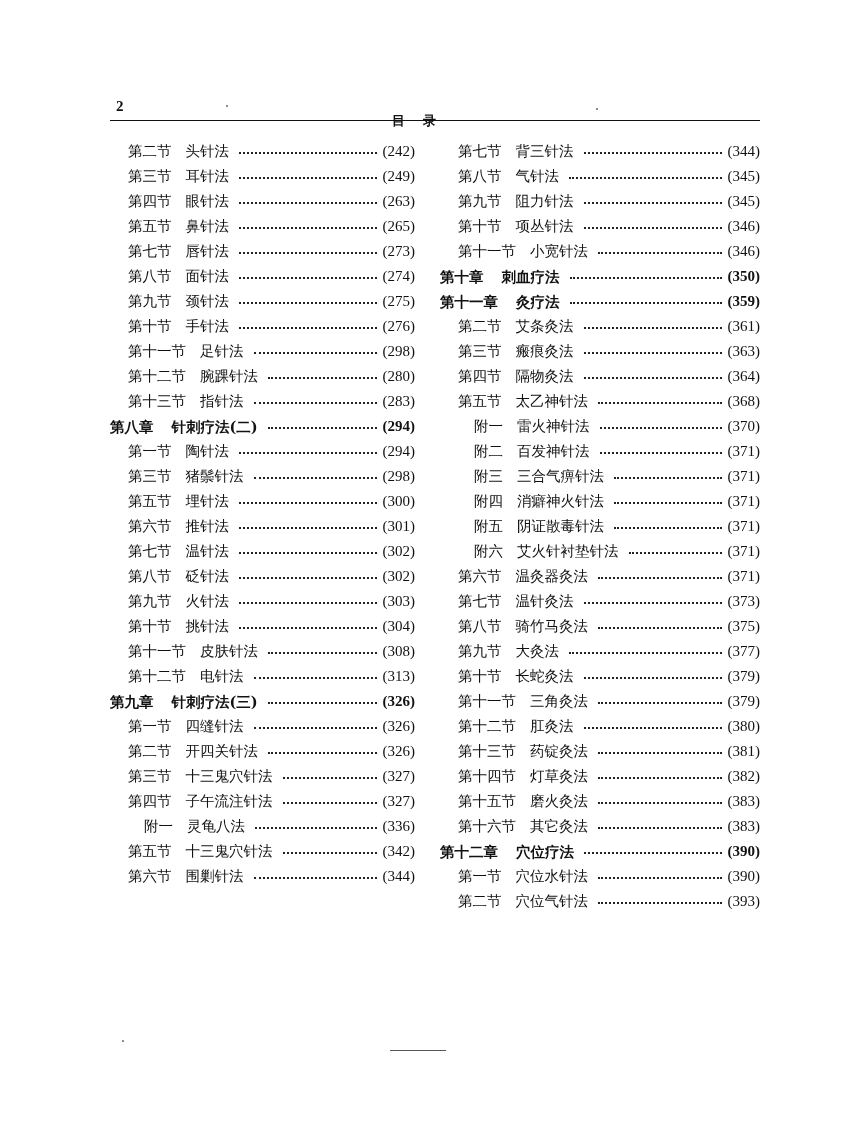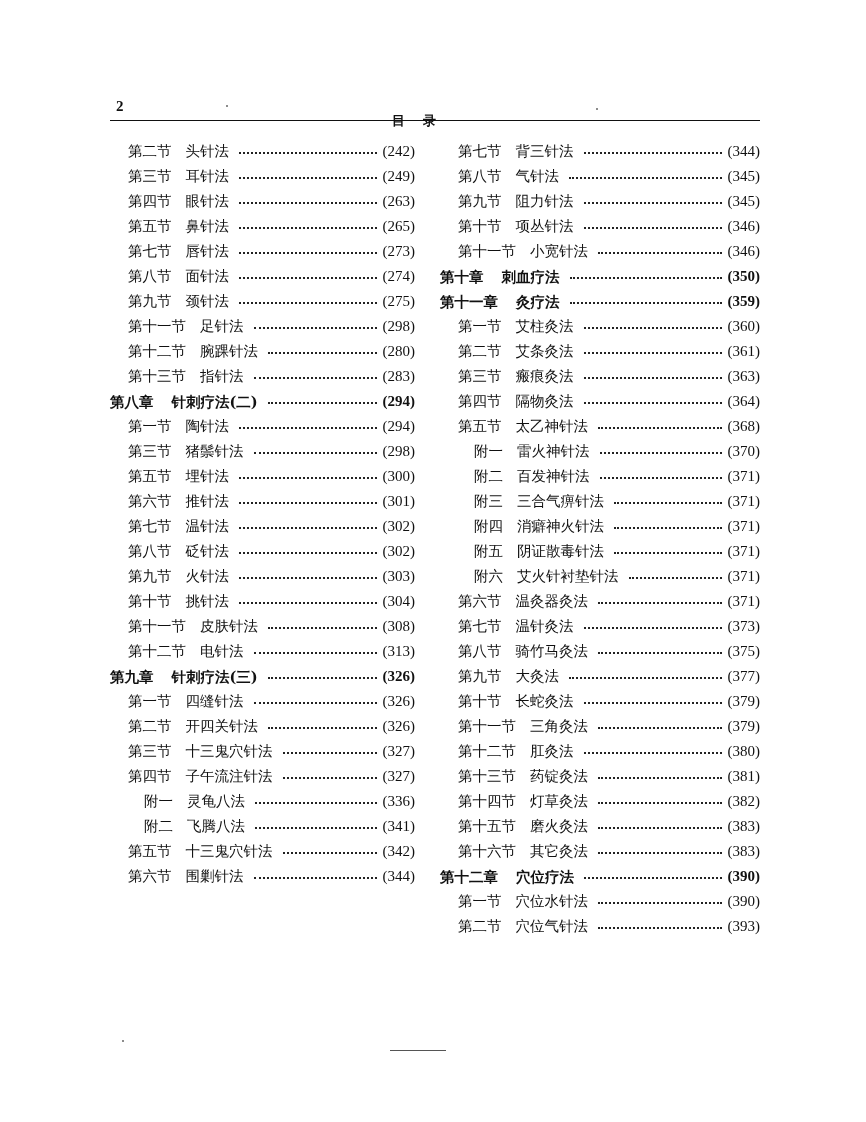--- a/index.html
+++ b/index.html
@@ -65,20 +65,25 @@
         <span class="label"><span class="num">第八节</span><span class="title">面针法</span></span>
         <span class="leader"></span>
         <span class="page">(274)</span>
       </div>
       <div class="row section">
         <span class="label"><span class="num">第九节</span><span class="title">颈针法</span></span>
         <span class="leader"></span>
         <span class="page">(275)</span>
       </div>
       <div class="row section">
+        <span class="label"><span class="num">第十节</span><span class="title">手针法</span></span>
+        <span class="leader"></span>
+        <span class="page">(276)</span>
+      </div>
+      <div class="row section">
         <span class="label"><span class="num">第十一节</span><span class="title">足针法</span></span>
         <span class="leader"></span>
         <span class="page">(298)</span>
       </div>
       <div class="row section">
         <span class="label"><span class="num">第十二节</span><span class="title">腕踝针法</span></span>
         <span class="leader"></span>
         <span class="page">(280)</span>
       </div>
       <div class="row section">
@@ -163,25 +168,20 @@
       </div>
       <div class="row section">
         <span class="label"><span class="num">第四节</span><span class="title">子午流注针法</span></span>
         <span class="leader"></span>
         <span class="page">(327)</span>
       </div>
       <div class="row appendix">
         <span class="label"><span class="num">附一</span><span class="title">灵龟八法</span></span>
         <span class="leader"></span>
         <span class="page">(336)</span>
-      </div>
-      <div class="row appendix">
-        <span class="label"><span class="num">附二</span><span class="title">飞腾八法</span></span>
-        <span class="leader"></span>
-        <span class="page">(341)</span>
       </div>
       <div class="row section">
         <span class="label"><span class="num">第五节</span><span class="title">十三鬼穴针法</span></span>
         <span class="leader"></span>
         <span class="page">(342)</span>
       </div>
       <div class="row section">
         <span class="label"><span class="num">第六节</span><span class="title">围剿针法</span></span>
         <span class="leader"></span>
         <span class="page">(344)</span>
@@ -215,25 +215,20 @@
       </div>
       <div class="row chapter">
         <span class="label"><span class="num">第十章</span><span class="title">刺血疗法</span></span>
         <span class="leader"></span>
         <span class="page">(350)</span>
       </div>
       <div class="row chapter">
         <span class="label"><span class="num">第十一章</span><span class="title">灸疗法</span></span>
         <span class="leader"></span>
         <span class="page">(359)</span>
-      </div>
-      <div class="row section">
-        <span class="label"><span class="num">第一节</span><span class="title">艾柱灸法</span></span>
-        <span class="leader"></span>
-        <span class="page">(360)</span>
       </div>
       <div class="row section">
         <span class="label"><span class="num">第二节</span><span class="title">艾条灸法</span></span>
         <span class="leader"></span>
         <span class="page">(361)</span>
       </div>
       <div class="row section">
         <span class="label"><span class="num">第三节</span><span class="title">瘢痕灸法</span></span>
         <span class="leader"></span>
         <span class="page">(363)</span>

